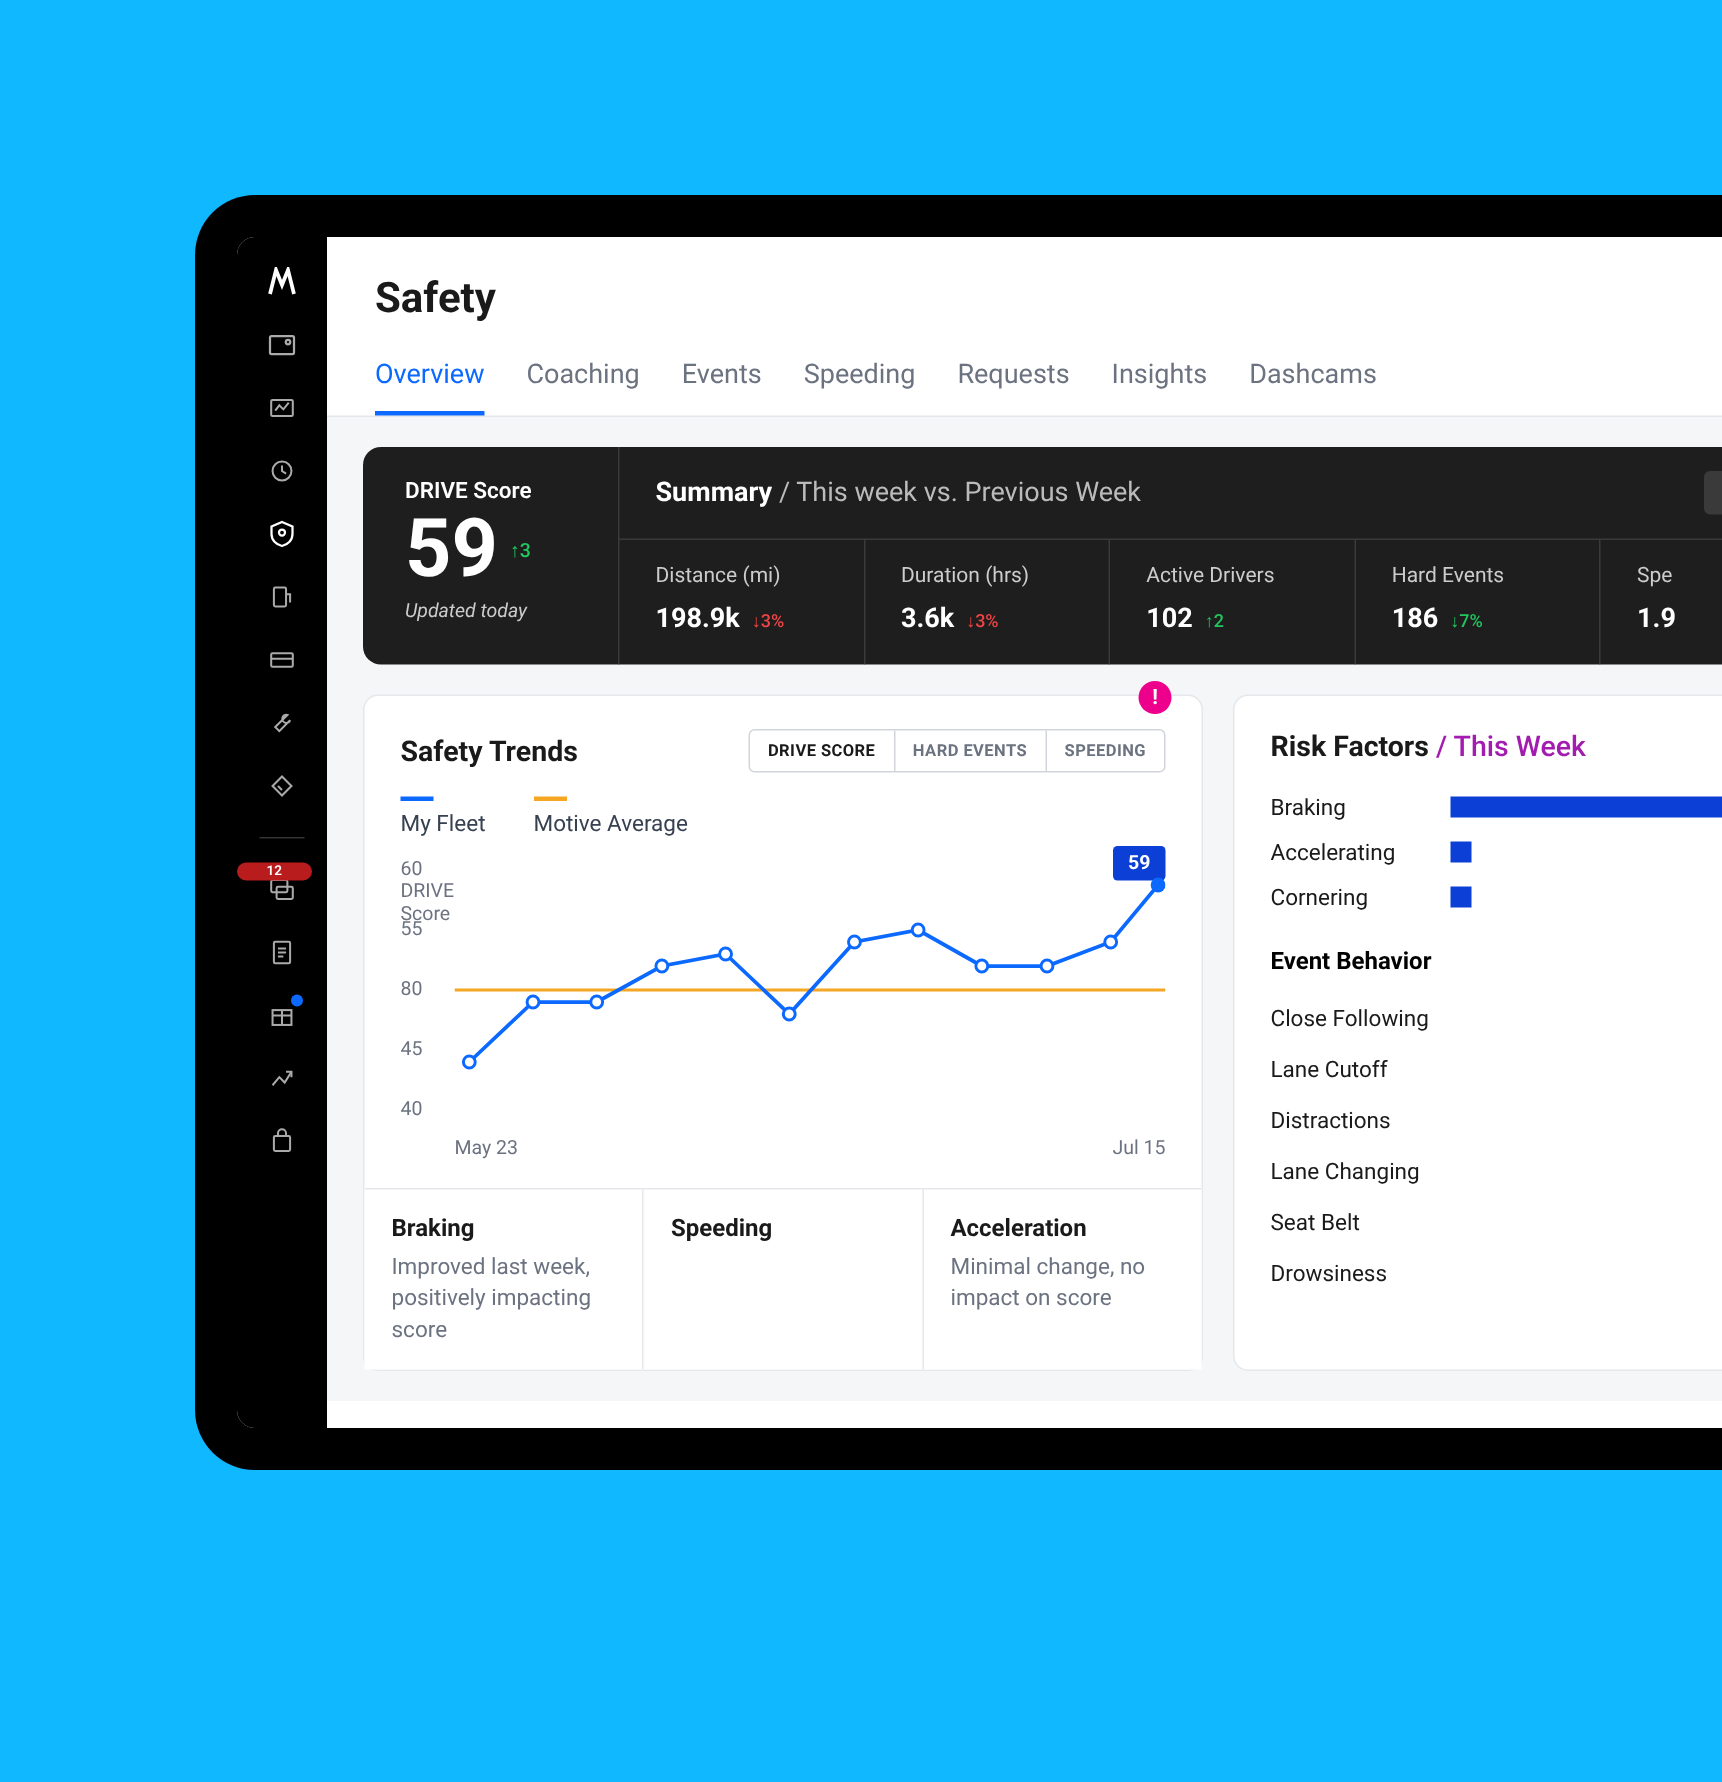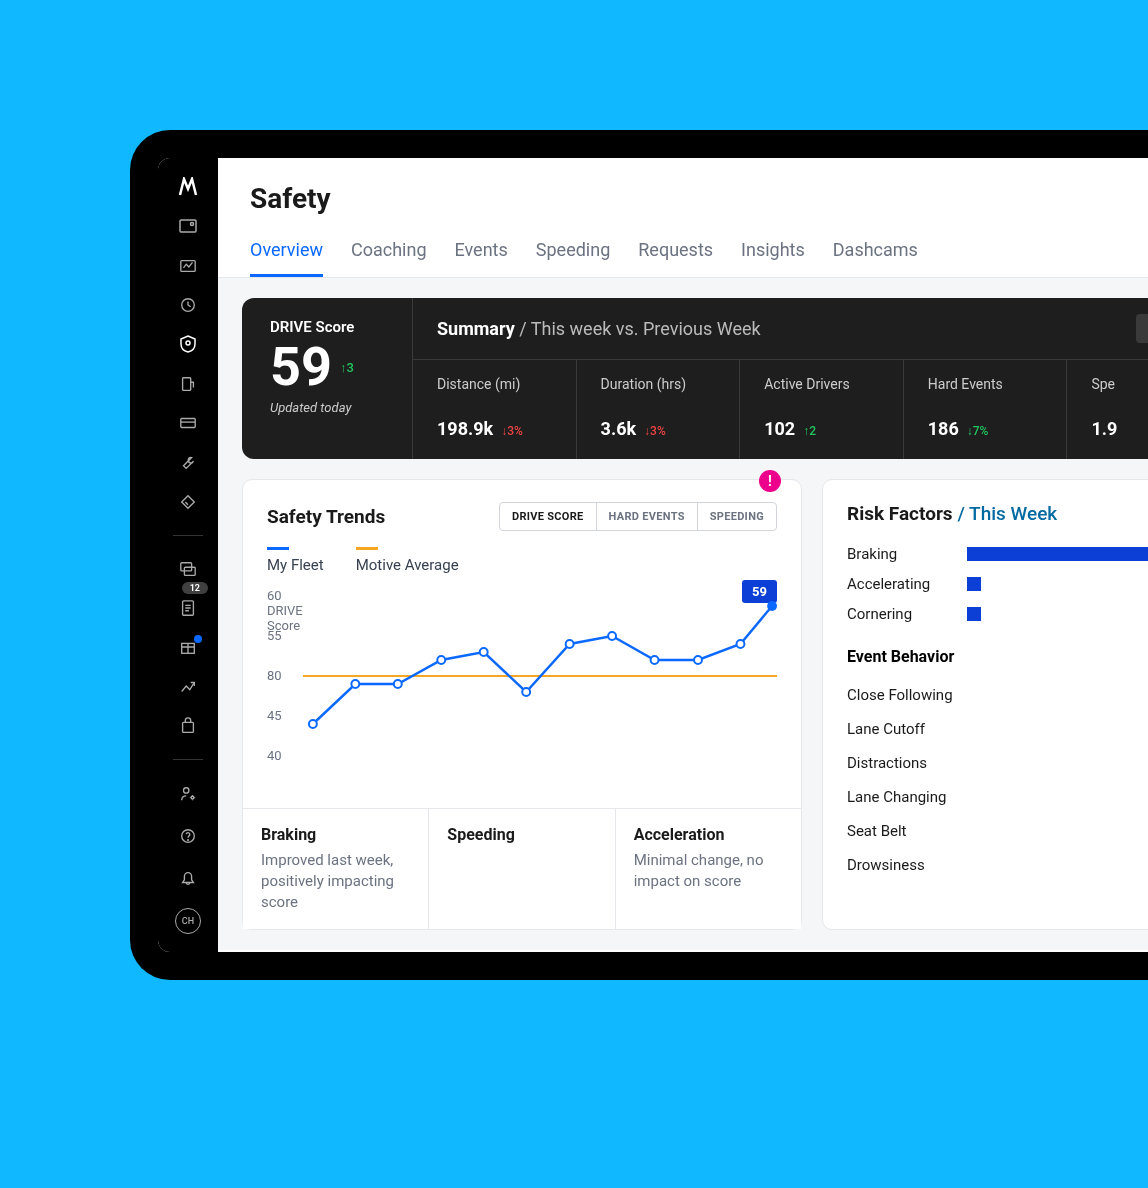--- a/index.html
+++ b/index.html
@@ -5,21 +5,21 @@
 * { margin:0; padding:0; box-sizing:border-box; font-family:-apple-system,BlinkMacSystemFont,"Segoe UI",Roboto,sans-serif; }
 body { background:#10b8ff; width:1148px; height:1188px; overflow:hidden; position:relative; }
 .device { position:absolute; top:130px; left:130px; width:1100px; height:850px; background:#000; border-radius:40px; padding:28px 0 28px 28px; }
 .screen { width:100%; height:100%; background:#f5f6f8; border-radius:12px 0 0 12px; overflow:hidden; display:flex; }
 .sidebar { width:60px; background:#000; display:flex; flex-direction:column; align-items:center; padding-top:18px; gap:18px; }
 .sidebar-divider { width:30px; height:1px; background:#333; margin:4px 0; }
 .s-icon { width:24px; height:24px; display:flex; align-items:center; justify-content:center; cursor:pointer; position:relative; }
 .s-icon svg { stroke:#aaa; fill:none; stroke-width:1.5; }
 .s-icon.logo svg { fill:#fff; stroke:none; }
 .s-icon.active svg { stroke:#fff; }
-.badge { position:absolute; top:-6px; right:-8px; background:#404040; color:#fff; font-size:9px; font-weight:600; padding:1px 8px; border-radius:8px;margin-top:30px; }
+.badge { position:absolute; top:-6px; right:-8px; background:#b91c1c; color:#fff; font-size:9px; font-weight:600; padding:1px 20px; border-radius:8px; }
 .dot { position:absolute; top:-2px; right:-2px; width:8px; height:8px; background:#0b69ff; border-radius:50%; }
 .sidebar-bottom { margin-top:auto; display:flex; flex-direction:column; align-items:center; gap:18px; padding-bottom:18px; }
 .avatar-ch { width:26px; height:26px; border:1.5px solid #aaa; border-radius:50%; display:flex; align-items:center; justify-content:center; color:#aaa; font-size:9px; font-weight:500; cursor:pointer; }
 .main { flex:1; background:#fff; overflow:hidden; }
 .page-title { font-size:28px; font-weight:700; color:#1a1a1a; padding:24px 32px 18px; }
 .tabs { display:flex; gap:28px; padding:0 32px; border-bottom:1px solid #e5e7eb; }
 .tab { padding:6px 0 14px; font-size:18px; color:#6b7280; cursor:pointer; border-bottom:3px solid transparent; }
 .tab.active { color:#0b69ff; border-bottom-color:#0b69ff; }
 .content { background:#f5f6f8; padding:20px 0 20px 24px; }
 .summary-card { background:#1e1e1e; border-radius:12px; color:#fff; display:flex; overflow:hidden; }
@@ -29,33 +29,33 @@
 .score-delta { font-size:13px; font-weight:500; }
 .score-updated { font-size:13px; font-style:italic; color:#ccc; margin-top:6px; }
 .summary-right { flex:1; display:flex; flex-direction:column; }
 .summary-hdr { display:flex; align-items:center; justify-content:space-between; padding:16px 24px; border-bottom:1px solid #3a3a3a; border-left:1px solid #3a3a3a; }
 .summary-hdr-txt { font-size:18px; }
 .summary-hdr-txt .strong { font-weight:700; }
 .summary-hdr-txt .light { color:#bbb;margin-top:39px; }
 .last-btn { background:#3a3a3a; color:#ddd; font-size:11px; font-weight:600; padding:8px 14px; border-radius:4px; cursor:pointer; letter-spacing:0.5px; }
 .metrics { display:flex; }
 .metric { flex:1; padding:16px 24px 20px; border-left:1px solid #3a3a3a; min-width:158px; }
-.metric-label { font-size:14px; color:#ccc; margin-bottom:26px; }
+.metric-label { font-size:14px; color:#ccc; margin-bottom:10px; }
 .metric-val { font-size:18px; font-weight:700; display:flex; align-items:baseline; gap:8px; }
 .metric-delta { font-size:12px; font-weight:500; }
 .up { color:#22c55e; }
 .down { color:#ef4444; }
 .panels { display:flex; gap:20px; margin-top:20px; }
 .panel { background:#fff; border:1px solid #e5e7eb; border-radius:10px; padding:22px 24px; position:relative; }
 .panel.trends { flex:0 0 560px; }
 .panel.risk { flex:1; min-width:260px; }
 .alert-dot { position:absolute; top:-10px; right:20px; width:22px; height:22px; background:#ec008c; border-radius:50%; color:#fff; display:flex; align-items:center; justify-content:center; font-size:14px; font-weight:700; }
 .panel-hdr { display:flex; align-items:center; justify-content:space-between; margin-bottom:16px; }
 .panel-title { font-size:19px; font-weight:700; color:#1a1a1a; }
-.panel-title .sub { color:#0369a1; font-weight:500; }
+.panel-title .sub { color:#a21caf; font-weight:500; }
 .seg { display:flex; border:1px solid #d1d5db; border-radius:4px; overflow:hidden; }
 .seg-btn { padding:7px 12px; font-size:11px; font-weight:700; color:#6b7280; cursor:pointer; letter-spacing:0.3px; }
 .seg-btn.active { color:#1a1a1a; }
 .seg-btn + .seg-btn { border-left:1px solid #d1d5db; }
 .legend { display:flex; gap:32px; margin-bottom:14px; }
 .legend-item { font-size:15px; color:#374151; }
 .legend-swatch { width:22px; height:3px; margin-bottom:6px; }
 .chart-wrap { position:relative; height:200px; }
 .y-labels { position:absolute; left:0; top:0; font-size:13px; color:#6b7280; }
 .y-labels div { position:absolute; left:0; }
@@ -159,45 +159,20 @@
             <path d="M3 15 L8 9 L12 13 L17 5"></path>
             <path d="M13 5 H17 V9"></path>
           </svg>
         </div>
   <div class="s-icon">
           <svg width="18" height="18" viewBox="0 0 20 20">
             <rect x="4" y="6" width="12" height="11" rx="1"></rect>
             <path d="M7 6 V4 A3 3 0 0 1 13 4 V6"></path>
           </svg>
         </div>
-  <div class="sidebar-bottom">
-    <div class="sidebar-divider"></div>
-    <div class="s-icon">
-            <svg width="18" height="18" viewBox="0 0 20 20">
-              <circle cx="8" cy="6" r="3"></circle>
-              <path d="M3 17 C3 13 6 12 8 12"></path>
-              <circle cx="15" cy="14" r="1.5"></circle>
-              <path d="M15 11 V12 M15 16 V17 M12 14 H13 M17 14 H18"></path>
-            </svg>
-          </div>
-    <div class="s-icon">
-            <svg width="18" height="18" viewBox="0 0 20 20">
-              <circle cx="10" cy="10" r="7"></circle>
-              <path d="M8 8 A2 2 0 1 1 11 10 C10 11 10 11 10 12"></path>
-              <circle cx="10" cy="14.5" r="0.5" fill="#aaa"></circle>
-            </svg>
-          </div>
-    <div class="s-icon">
-            <svg width="18" height="18" viewBox="0 0 20 20">
-              <path d="M6 8 A4 4 0 0 1 14 8 V12 L16 15 H4 L6 12 Z"></path>
-              <path d="M8 15 A2 2 0 0 0 12 15"></path>
-            </svg>
-          </div>
-    <div class="avatar-ch">CH</div>
-  </div>
 </div>
 
 <div class="main">
   <div class="page-title">Safety</div>
   <div class="tabs">
     <div class="tab active">Overview</div>
     <div class="tab">Coaching</div>
     <div class="tab">Events</div>
     <div class="tab">Speeding</div>
     <div class="tab">Requests</div>
@@ -299,20 +274,24 @@
                       <circle cx="226" cy="104" r="4"></circle>
                       <circle cx="270" cy="56" r="4"></circle>
                       <circle cx="313" cy="48" r="4"></circle>
                       <circle cx="356" cy="72" r="4"></circle>
                       <circle cx="400" cy="72" r="4"></circle>
                       <circle cx="443" cy="56" r="4"></circle>
               </g>
               <circle cx="475" cy="18" r="5" fill="#0b69ff"></circle>
             </svg>
           </div>
+          <div class="x-labels">
+                  <span>May 23</span>
+                  <span>Jul 15</span>
+                </div>
         </div>
         <div class="factors">
           <div class="factor">
                   <div class="factor-title">Braking</div>
                   <div class="factor-desc">Improved last week, positively impacting score</div>
                 </div>
           <div class="factor">
                   <div class="factor-title">Speeding</div>
                 </div>
           <div class="factor">

